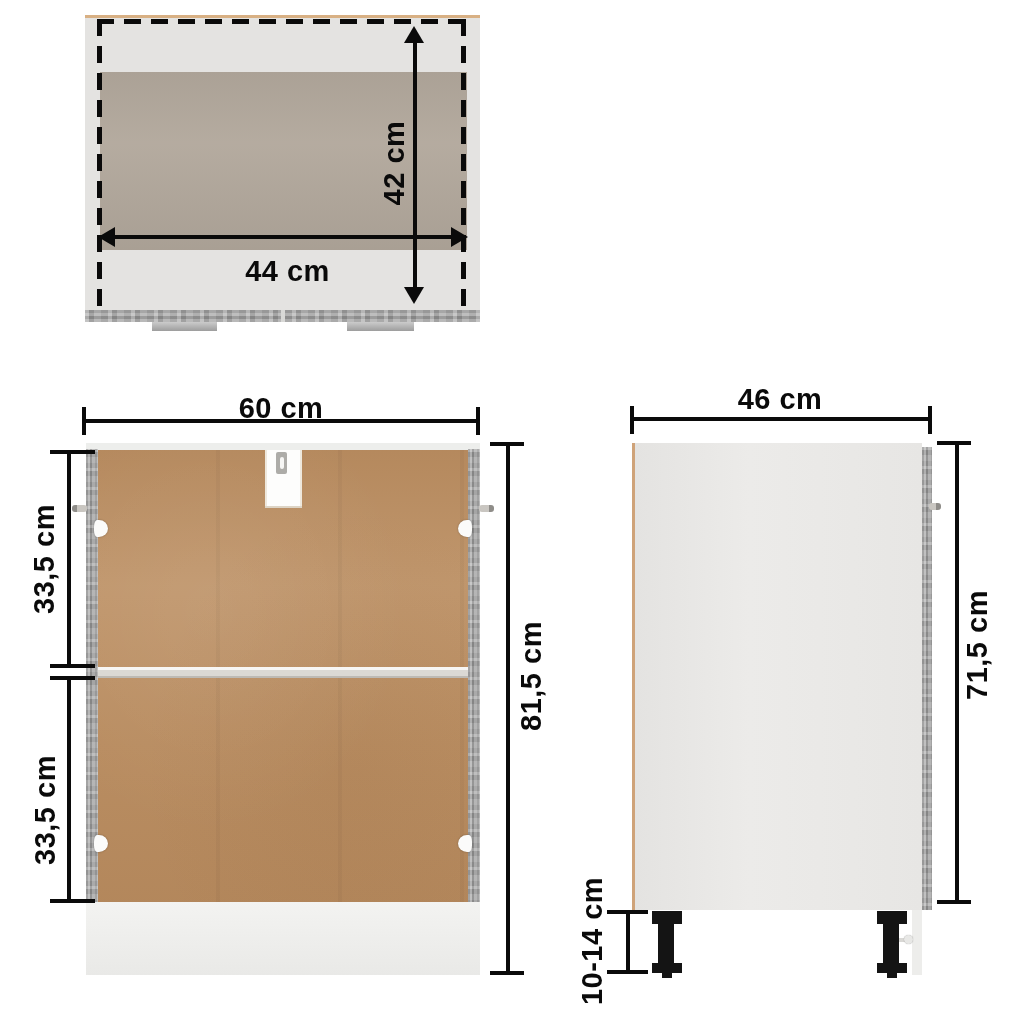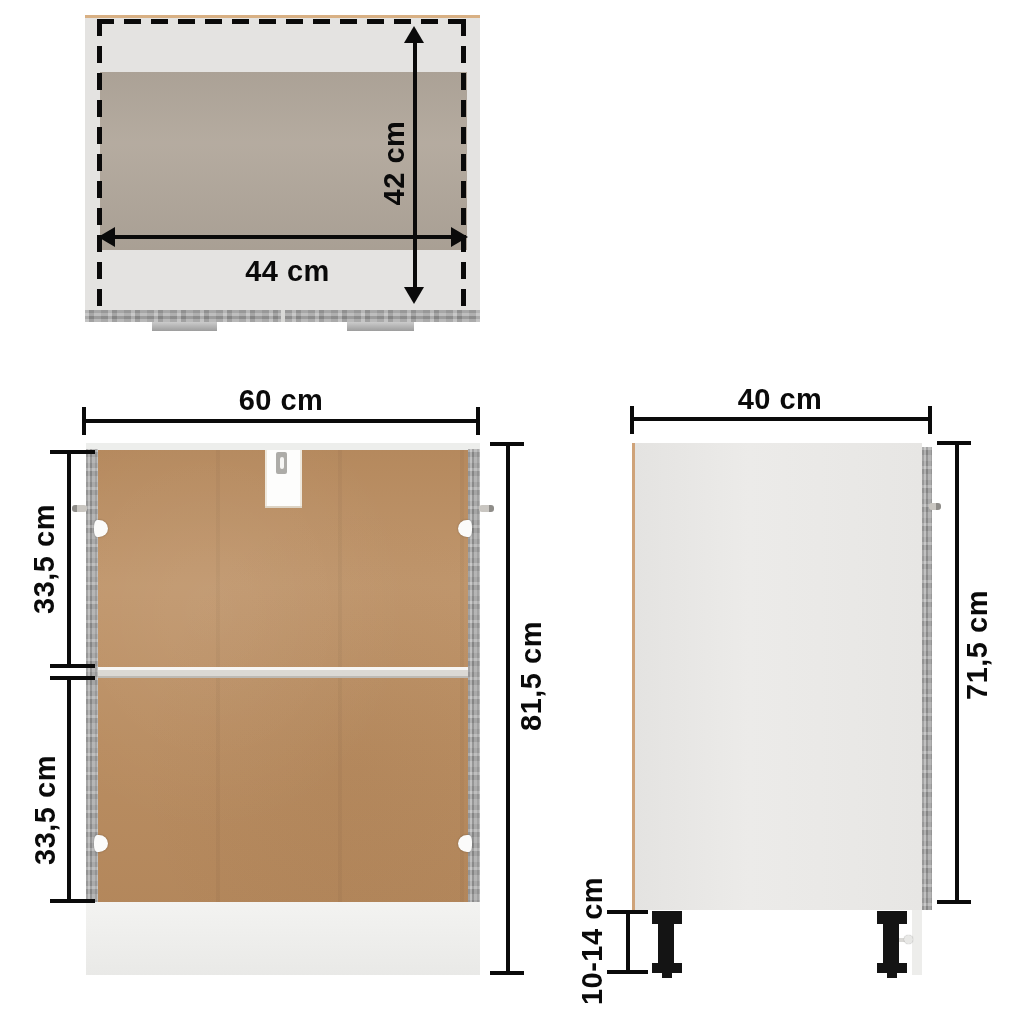--- a/index.html
+++ b/index.html
@@ -63,21 +63,21 @@
     <div class="ah" style="left:404px;top:26px;border-left:10px solid transparent;border-right:10px solid transparent;border-bottom:17px solid #0a0a0a;"></div>
     <div class="ah" style="left:404px;top:287px;border-left:10px solid transparent;border-right:10px solid transparent;border-top:17px solid #0a0a0a;"></div>
     <div class="dim-label rot" style="left:339px;top:147px;width:110px;height:32px;">42 cm</div>
   </div>
 
   <div>
 
     <div class="abs black" style="left:84px;top:419px;width:394px;height:4px;"></div>
     <div class="abs black" style="left:82px;top:407px;width:4px;height:28px;"></div>
     <div class="abs black" style="left:476px;top:407px;width:4px;height:28px;"></div>
-    <div class="dim-label" style="left:219px;top:384px;width:124px;height:32px;">60 cm</div>
+    <div class="dim-label" style="left:219px;top:392px;width:124px;height:32px;">60 cm</div>
 
     <div class="abs" style="left:86px;top:443px;width:394px;height:7px;background:#edeeec;"></div>
     <div class="abs concrete" style="left:86px;top:449px;width:12px;height:463px;"></div>
     <div class="abs concrete" style="left:468px;top:449px;width:12px;height:463px;"></div>
     <div class="abs hardboard" style="left:98px;top:450px;width:370px;height:452px;"></div>
     <div class="abs" style="left:98px;top:667px;width:370px;height:11px;background:linear-gradient(180deg,#f7f6f4 0 3px,#dbd9d4 3px 9px,#bdbab4 9px);"></div>
     <div class="abs" style="left:265px;top:450px;width:37px;height:58px;background:#fdfdfc;box-shadow:inset 0 -2px 0 #ddd4c5, inset 2px 0 0 #eee8dd, inset -2px 0 0 #eee8dd;"></div>
     <div class="abs" style="left:276px;top:452px;width:11px;height:22px;background:#adaca8;border-radius:2px;"></div>
     <div class="abs" style="left:280px;top:457px;width:4px;height:12px;background:#f6f6f4;border-radius:2px;"></div>
 
@@ -104,21 +104,21 @@
     <div class="abs black" style="left:490px;top:442px;width:34px;height:4px;"></div>
     <div class="abs black" style="left:490px;top:971px;width:34px;height:4px;"></div>
     <div class="dim-label rot" style="left:466px;top:660px;width:130px;height:32px;">81,5 cm</div>
   </div>
 
   <div>
 
     <div class="abs black" style="left:632px;top:417px;width:298px;height:4px;"></div>
     <div class="abs black" style="left:630px;top:406px;width:4px;height:28px;"></div>
     <div class="abs black" style="left:928px;top:406px;width:4px;height:28px;"></div>
-    <div class="dim-label" style="left:716px;top:383px;width:128px;height:32px;">40 cm</div>
+    <div class="dim-label" style="left:716px;top:383px;width:128px;height:32px;">46 cm</div>
 
     <div class="abs" style="left:635px;top:443px;width:287px;height:467px;background:linear-gradient(90deg,#e4e3e1,#ecebe9 40%,#e7e6e4);"></div>
     <div class="abs" style="left:632px;top:443px;width:3px;height:467px;background:#cfa379;"></div>
     <div class="abs concrete" style="left:922px;top:447px;width:10px;height:463px;"></div>
     <div class="abs" style="left:912px;top:910px;width:10px;height:65px;background:#ededeb;"></div>
     <div class="pin pin-r" style="left:929px;top:503px;width:12px;"></div>
 
     <div>
       <div class="abs" style="left:652px;top:911px;width:30px;height:13px;background:#141414;"></div>
       <div class="abs" style="left:658px;top:924px;width:16px;height:40px;background:#141414;"></div>

